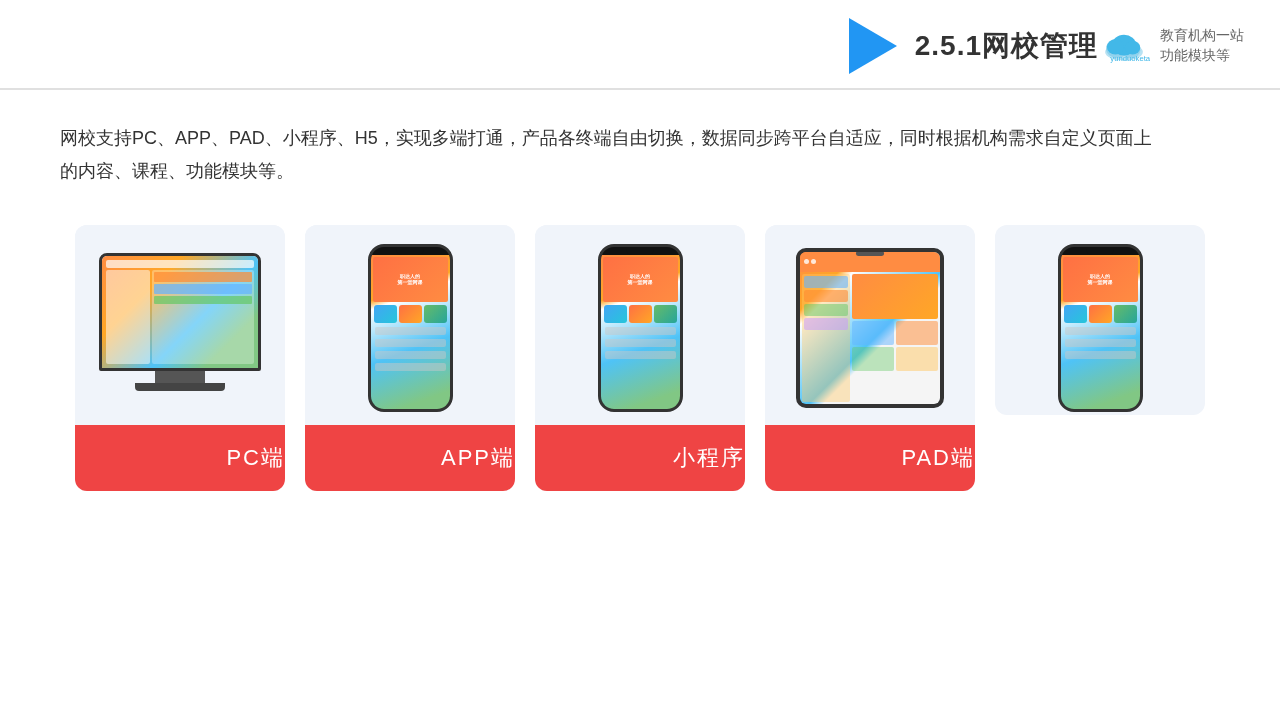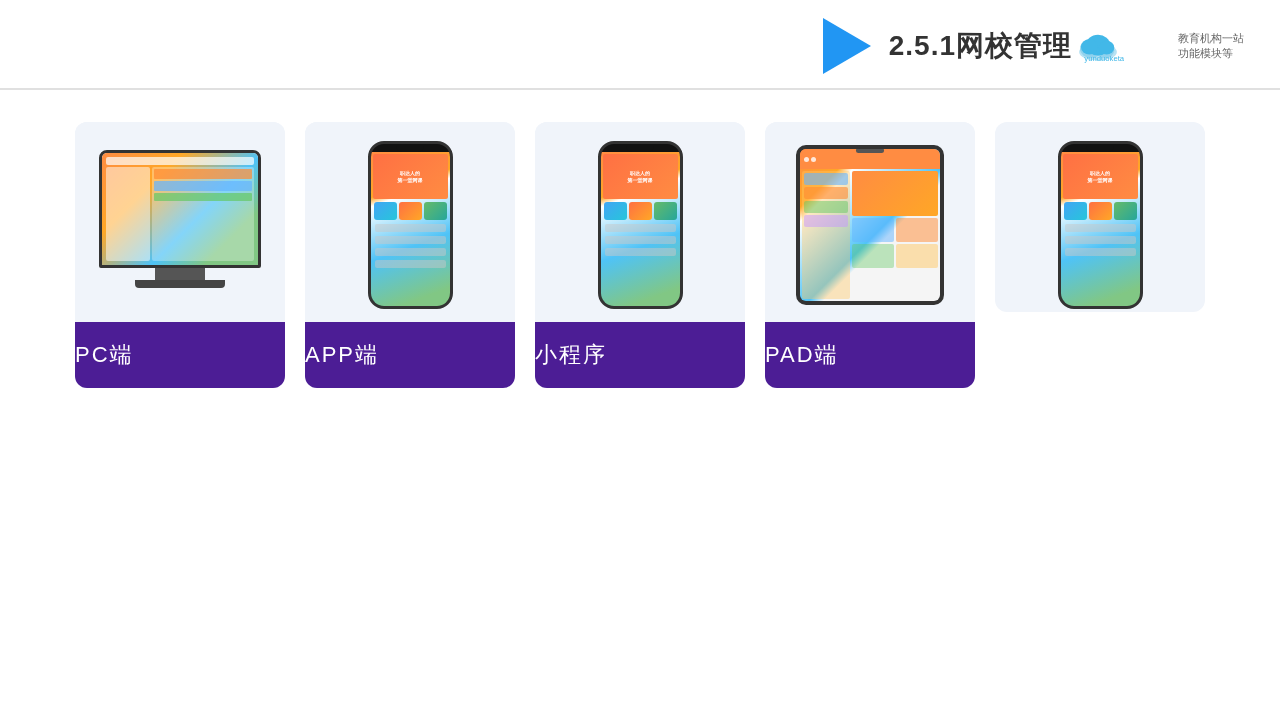--- a/index.html
+++ b/index.html
@@ -47,24 +47,23 @@
       width: 52px;
       height: 36px;
     }
     .brand-tagline {
       display: flex;
       flex-direction: column;
       align-items: flex-start;
       margin-left: 4px;
     }
     .brand-tagline-text {
-      font-size: 11px;
+      font-size: 14px;
       color: #666;
       line-height: 1.4;
-      margin-left: 44px;
     }
 
     
     .main {
       padding: 32px 60px 20px 60px;
     }
     .description {
       font-size: 18px;
       color: #333;
       line-height: 1.85;
@@ -95,23 +94,23 @@
       height: 190px;
       display: flex;
       align-items: center;
       justify-content: center;
       padding: 16px 12px 0 12px;
       background: #f0f4fa;
     }
 
     .card-label {
       width: 100%;
-      background: #4c1d95;
+      background: #ef4444;
       color: #fff;
-      text-align: left;
+      text-align: right;
       font-size: 22px;
       font-weight: 500;
       padding: 18px 0;
       margin-top: 10px;
       letter-spacing: 2px;
     }
 
     
     
     .pc-monitor {
@@ -375,20 +374,21 @@
       <text x="14" y="38" font-size="9" fill="#42b8e8" font-family="Arial">yunduoketang.com</text>
     </svg>
     <div class="brand-tagline">
       <span class="brand-tagline-text">教育机构一站</span>
       <span class="brand-tagline-text">功能模块等</span>
     </div>
   </div>
 </div>
 
 <div class="main">
+  <p class="description">网校支持PC、APP、PAD、小程序、H5，实现多端打通，产品各终端自由切换，数据同步跨平台自适应，同时根据机构需求自定义页面上的内容、课程、功能模块等。</p>
 
   <div class="cards-container">
 
     <div class="card">
       <div class="card-image-area">
         <div class="pc-monitor">
           <div class="monitor-frame">
             <div class="monitor-screen">
               <div class="monitor-screen-bar"></div>
               <div class="monitor-screen-content">

